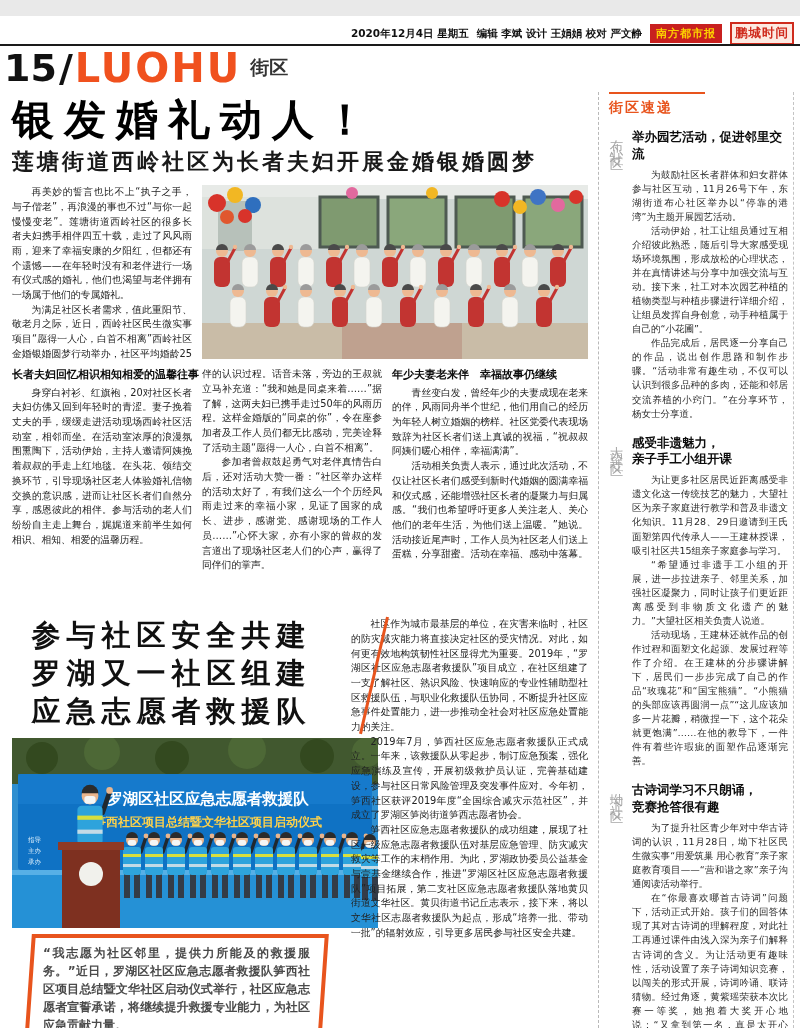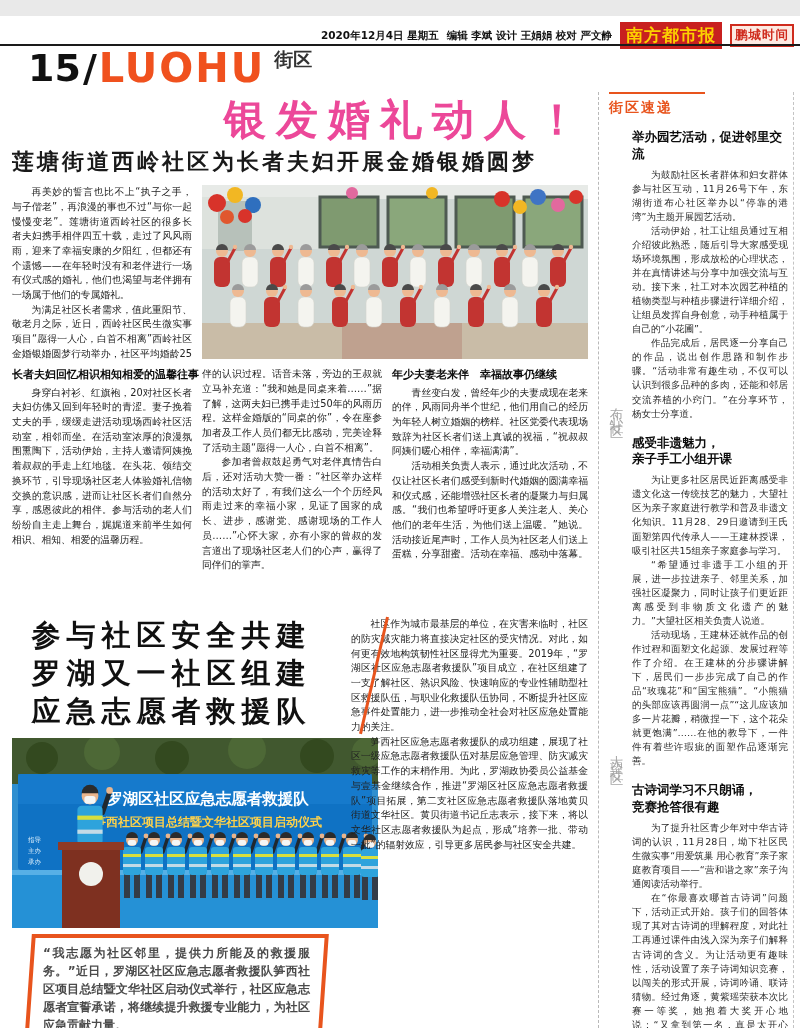--- a/index.html
+++ b/index.html
@@ -4,31 +4,31 @@
 <style>
   html,body { margin:0; padding:0; background:#e9e9e9; }
   .page {
     position:relative; width:800px; height:1028px; margin:16px auto;
     background:#ffffff; overflow:hidden;
     font-family:"DejaVu Sans","Liberation Sans",sans-serif; color:#222;
   }
   
   .topbar { position:absolute; top:6px; right:6px; display:flex; align-items:center; gap:8px; }
   .dateline,.staff { font-size:10.5px; font-weight:bold; color:#111; white-space:nowrap; }
-  .masthead { background:#c8201f; color:#fcd000; font-size:17px; font-weight:900; padding:2px 6px; letter-spacing:1px; white-space:nowrap; }
+  .masthead { background:#c8201f; color:#fcd000; font-size:11px; font-weight:900; padding:2px 6px; letter-spacing:1px; white-space:nowrap; }
   .masthead2 { color:#cf2b1d; background:#fdeae2; border:2px solid #cf2b1d; font-size:12.5px; font-weight:900; padding:1px 3px; letter-spacing:1px; white-space:nowrap; }
   .top-rule { position:absolute; top:28px; left:0; width:800px; border-top:2px solid #1a1a1a; }
-  .pageid { position:absolute; top:33px; left:28px; display:flex; align-items:flex-start; }
+  .pageid { position:absolute; top:33px; left:4px; display:flex; align-items:center; }
   .pnum,.pslash { font-size:38px; font-weight:900; color:#111; line-height:1; }
   .pslash { margin:0 2px; }
   .psec { font-size:40px; font-weight:900; color:#f0511e; letter-spacing:2px; line-height:0.95; }
   .pcn { font-size:19px; font-weight:bold; color:#333; margin-left:9px; line-height:1.15; }
   
   .main { position:absolute; top:80px; left:12px; width:576px; }
-  .a1-headline { font-size:42px; font-weight:900; letter-spacing:10px; color:#ec4899; line-height:1.15; white-space:nowrap;text-align:right; }
+  .a1-headline { font-size:42px; font-weight:900; letter-spacing:10px; color:#000000; line-height:1.15; white-space:nowrap; }
   .a1-subhead { font-size:22px; font-weight:bold; letter-spacing:3px; color:#1a1a1a; margin-top:3px; white-space:nowrap; }
   .a1-row1 { display:flex; gap:10px; margin-top:8px; height:176px; overflow:hidden; }
   .a1-row2 { display:flex; gap:10px; margin-top:6px; height:240px; overflow:hidden; }
   .colw { width:180px; flex-shrink:0; }
   .colw3 { width:196px; flex-shrink:0; }
   .body-text p { margin:0; text-indent:2em; font-size:9.8px; line-height:1.5; text-align:justify; color:#222; }
   .subhead { font-size:11px; font-weight:bold; color:#0d0d0d; line-height:1.4; margin-bottom:3px; white-space:nowrap; }
   .photo1 { width:386px; height:174px; display:block; flex-shrink:0; }
   
   .a2 { position:relative; display:flex; margin-top:8px; height:420px; overflow:hidden; }
@@ -37,21 +37,21 @@
   .photo2 { width:366px; height:190px; display:block; }
   .a2-slash { position:absolute; left:374px; top:2px; width:3px; height:120px; background:#e8541d; transform:rotate(13deg); transform-origin:top center; }
   .a2-col { flex:1; margin-left:20px; padding-top:2px; }
   .cap-frame { margin:6px 6px 0 16px; border:4px solid #e8541d; transform:skewX(-4deg); padding:6px 11px; background:#fff; }
   .cap-text { transform:skewX(4deg); font-size:12px; font-weight:bold; color:#4a4a4a; line-height:1.5; text-align:justify; }
   
   .sidebar { position:absolute; top:76px; left:598px; width:196px; height:936px; box-sizing:border-box;
     border-left:1px dashed #b8b8b8; border-right:1px dashed #c4c4c4; padding:0 5px 0 10px; overflow:hidden; }
   .sb-rule { width:96px; border-top:2px solid #e8541d; }
   .sb-header { color:#e8541d; font-size:14px; font-weight:bold; letter-spacing:2px; margin:5px 0 12px; }
-  .sb-section { display:flex; margin-bottom:14px;align-items:flex-end; }
+  .sb-section { display:flex; margin-bottom:14px; }
   .sb-label { flex-shrink:0; width:17px; writing-mode:vertical-rl; text-orientation:upright; font-size:13.5px; letter-spacing:6px; color:#a6a6a6; font-family:"DejaVu Serif","Liberation Serif",serif; }
   .sb-content { flex:1; padding-left:6px; }
   .sb-title { font-size:12.5px; font-weight:bold; line-height:1.35; color:#0d0d0d; margin-bottom:5px; }
   .sb-content p { margin:0; text-indent:2em; font-size:9.5px; line-height:1.48; text-align:justify; color:#2a2a2a; }
   .bottom-rule { position:absolute; left:0; bottom:9px; width:800px; border-top:1px solid #8f8f8f; }
 </style>
 </head>
 <body>
 
 <div class="page">
@@ -243,20 +243,21 @@
 
         <div class="cap-frame">
           <div class="cap-text">“我志愿为社区邻里，提供力所能及的救援服务。”近日，罗湖区社区应急志愿者救援队笋西社区项目总结暨文华社区启动仪式举行，社区应急志愿者宣誓承诺，将继续提升救援专业能力，为社区应急贡献力量。</div>
         </div>
       </div>
 
       <div class="a2-slash"></div>
 
       <div class="a2-col body-text">
         <p>社区作为城市最基层的单位，在灾害来临时，社区的防灾减灾能力将直接决定社区的受灾情况。对此，如何更有效地构筑韧性社区显得尤为重要。2019年，“罗湖区社区应急志愿者救援队”项目成立，在社区组建了一支了解社区、熟识风险、快速响应的专业性辅助型社区救援队伍，与职业化救援队伍协同，不断提升社区应急事件处置能力，进一步推动全社会对社区应急处置能力的关注。</p>
+        <p>2019年7月，笋西社区应急志愿者救援队正式成立。一年来，该救援队从零起步，制订应急预案，强化应急演练及宣传，开展初级救护员认证，完善基础建设，参与社区日常风险管理及突发事件应对。今年初，笋西社区获评2019年度“全国综合减灾示范社区”，并成立了罗湖区笋岗街道笋西志愿者协会。</p>
         <p>笋西社区应急志愿者救援队的成功组建，展现了社区一级应急志愿者救援队伍对基层应急管理、防灾减灾救灾等工作的末梢作用。为此，罗湖政协委员公益基金与壹基金继续合作，推进“罗湖区社区应急志愿者救援队”项目拓展，第二支社区应急志愿者救援队落地黄贝街道文华社区。黄贝街道书记丘志表示，接下来，将以文华社区志愿者救援队为起点，形成“培养一批、带动一批”的辐射效应，引导更多居民参与社区安全共建。</p>
       </div>
     </div>
   </div>
 
   <aside class="sidebar">
     <div class="sb-rule"></div>
     <div class="sb-header">街区速递</div>
 
     <div class="sb-section">

